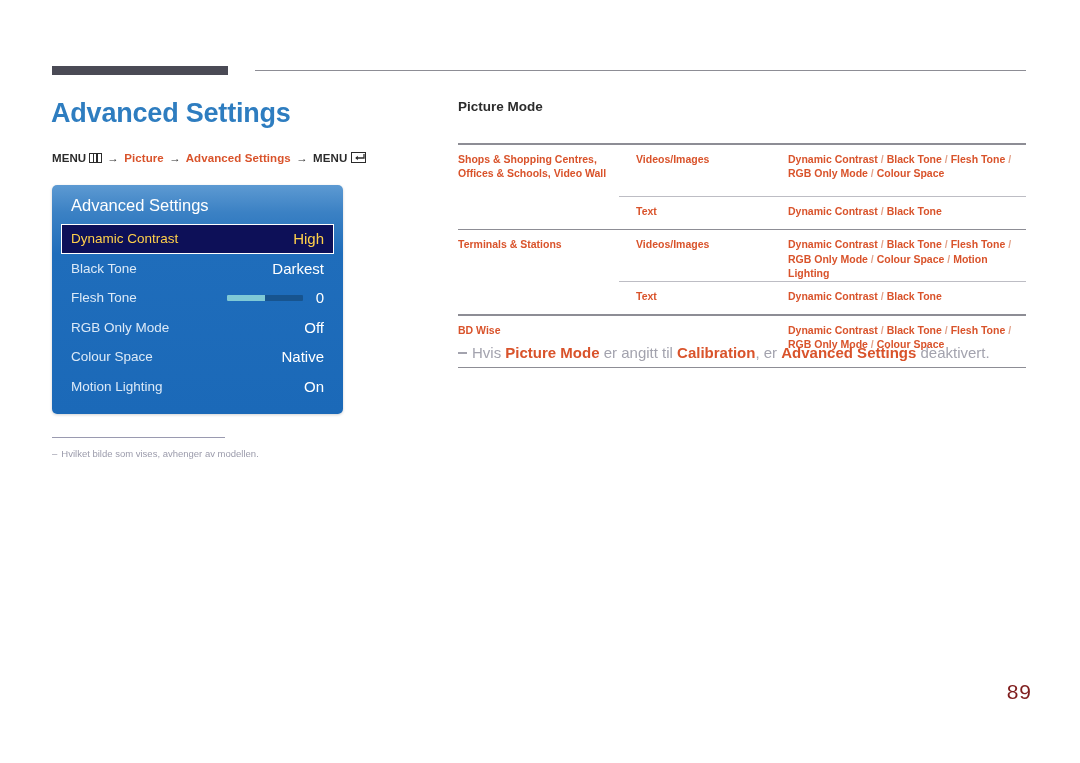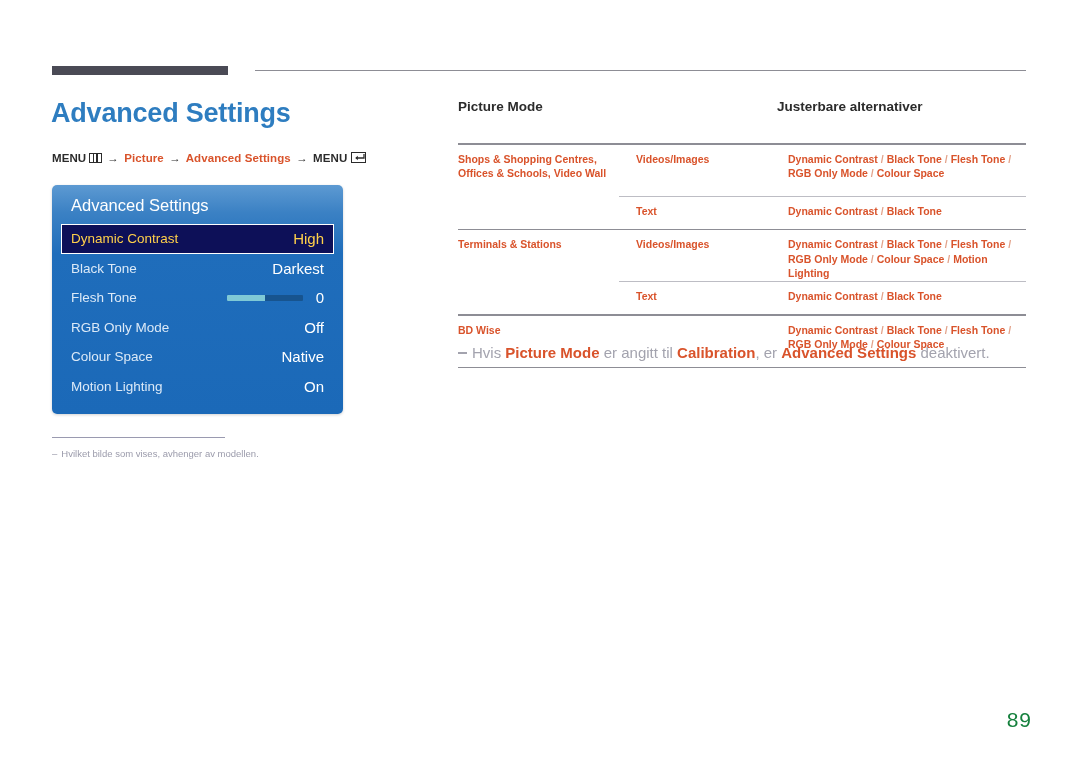--- a/index.html
+++ b/index.html
@@ -268,23 +268,23 @@
     background: #a3a3ae;
     vertical-align: 4px;
     margin-right: 5px;
   }
   .right-note b { color: #d9532b; }
 
   
   .page-number {
     position: absolute;
     right: 48px;
-    top: 708px;
+    top: 680px;
     font-size: 21px;
-    color: #15803d;
+    color: #7f1d1d;
     letter-spacing: 1px;
   }
 </style>
 </head>
 <body>
 
 <div class="top-rule-dark"></div>
 <div class="top-rule-thin"></div>
 
 <div class="page-title">Advanced Settings</div>
@@ -347,21 +347,20 @@
 
 <div class="left-note-rule"></div>
 <div class="left-note">
   <span class="dash">–</span><span>Hvilket bilde som vises, avhenger av modellen.</span>
 </div>
 
 <div class="table">
 
   <div class="thead">
     <div class="th c1">Picture Mode</div>
-    <div class="th c3">Justerbare alternativer</div>
   </div>
 
   <div class="rule-full"></div>
 
   <div class="trow h1">
     <div class="td c1">Shops &amp; Shopping Centres, Offices &amp; Schools, Video Wall</div>
     <div class="td c2">Videos/Images</div>
     <div class="td c3">Dynamic Contrast<span class="sep"> / </span>Black Tone<span class="sep"> / </span>Flesh Tone<span class="sep"> / </span>RGB Only Mode<span class="sep"> / </span>Colour Space</div>
   </div>
 

